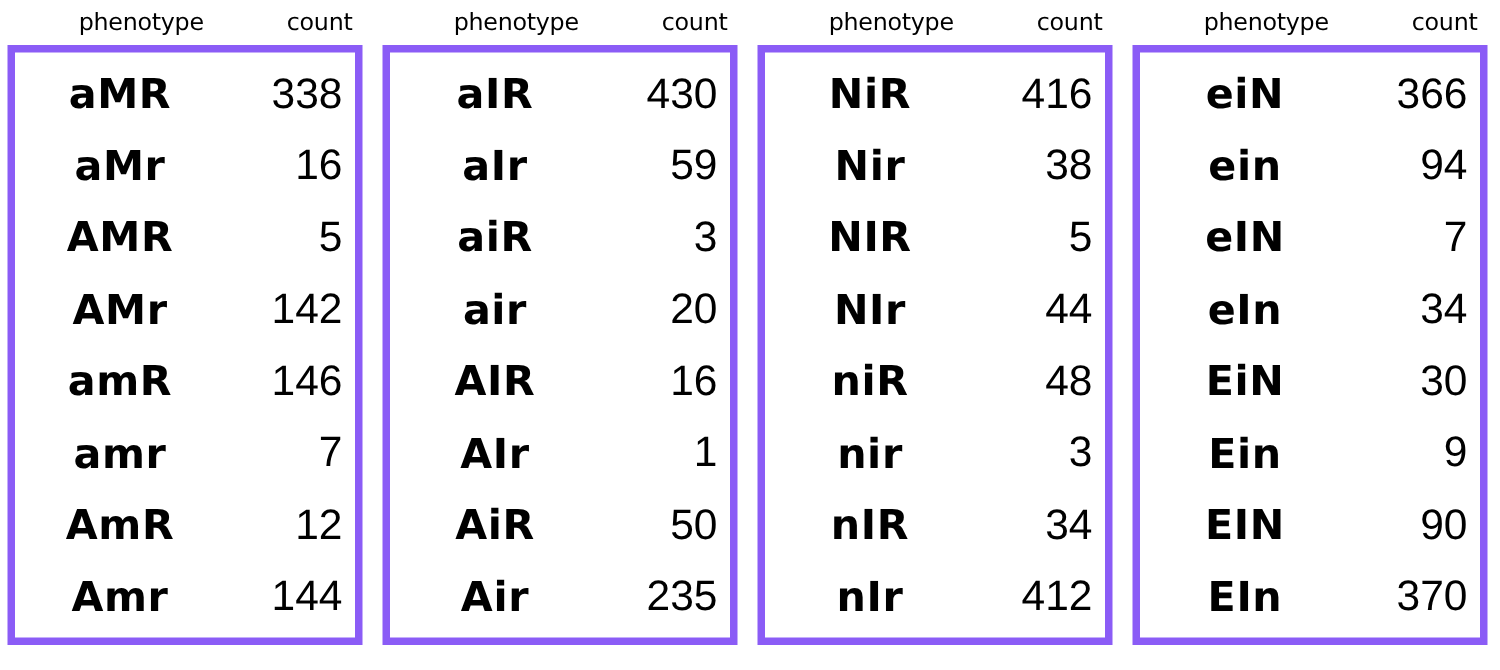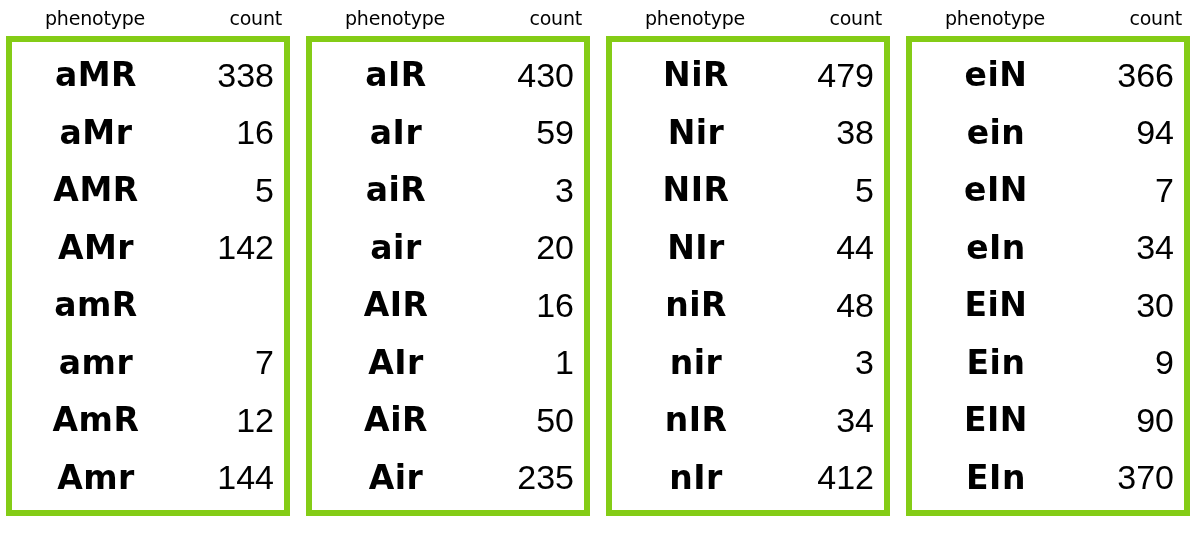--- a/index.html
+++ b/index.html
@@ -35,21 +35,21 @@
     flex-direction: column;
   }
 
   
   .col-headers {
     height: 36px;
     display: flex;
     flex-direction: row;
     align-items: center;
     box-sizing: border-box;
-    padding: 0 14px 0 10px;
+    padding: 0 14px 0 28px;
   }
   .hdr {
     font-family: "DejaVu Sans", sans-serif;
     font-size: 19px;
     font-weight: 400;
     letter-spacing: -0.2px;
     line-height: 1;
     color: #000;
     white-space: nowrap;
   }
@@ -60,21 +60,21 @@
   .hdr-count {
     flex: 1 1 auto;
     text-align: right;
     padding-right: 4px;
   }
 
   
   .box {
     position: relative;
     margin: 0 10px 0 6px;
-    border: 6px solid #84cc16;
+    border: 6px solid #8b5cf6;
     background: #ffffff;
     box-sizing: border-box;
     height: 480px;
     display: flex;
     flex-direction: column;
     justify-content: space-around;
     padding: 4px 0 4px 0;
   }
 
   .row {
@@ -132,20 +132,21 @@
       <div class="row">
         <div class="cell-phenotype">AMR</div>
         <div class="cell-count">5</div>
       </div>
       <div class="row">
         <div class="cell-phenotype">AMr</div>
         <div class="cell-count">142</div>
       </div>
       <div class="row">
         <div class="cell-phenotype">amR</div>
+        <div class="cell-count">146</div>
       </div>
       <div class="row">
         <div class="cell-phenotype">amr</div>
         <div class="cell-count">7</div>
       </div>
       <div class="row">
         <div class="cell-phenotype">AmR</div>
         <div class="cell-count">12</div>
       </div>
       <div class="row">
@@ -197,21 +198,21 @@
   </div>
 
   <div class="table-block">
     <div class="col-headers">
       <div class="hdr hdr-phenotype">phenotype</div>
       <div class="hdr hdr-count">count</div>
     </div>
     <div class="box">
       <div class="row">
         <div class="cell-phenotype">NiR</div>
-        <div class="cell-count">479</div>
+        <div class="cell-count">416</div>
       </div>
       <div class="row">
         <div class="cell-phenotype">Nir</div>
         <div class="cell-count">38</div>
       </div>
       <div class="row">
         <div class="cell-phenotype">NIR</div>
         <div class="cell-count">5</div>
       </div>
       <div class="row">

